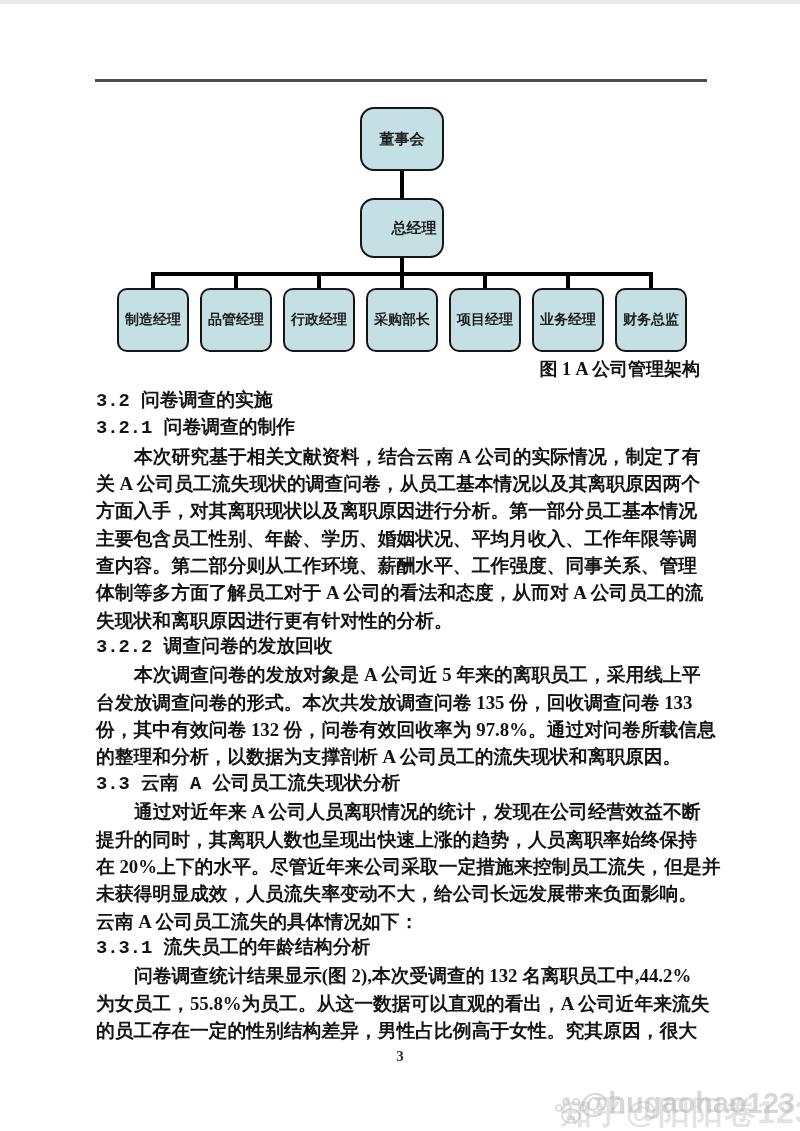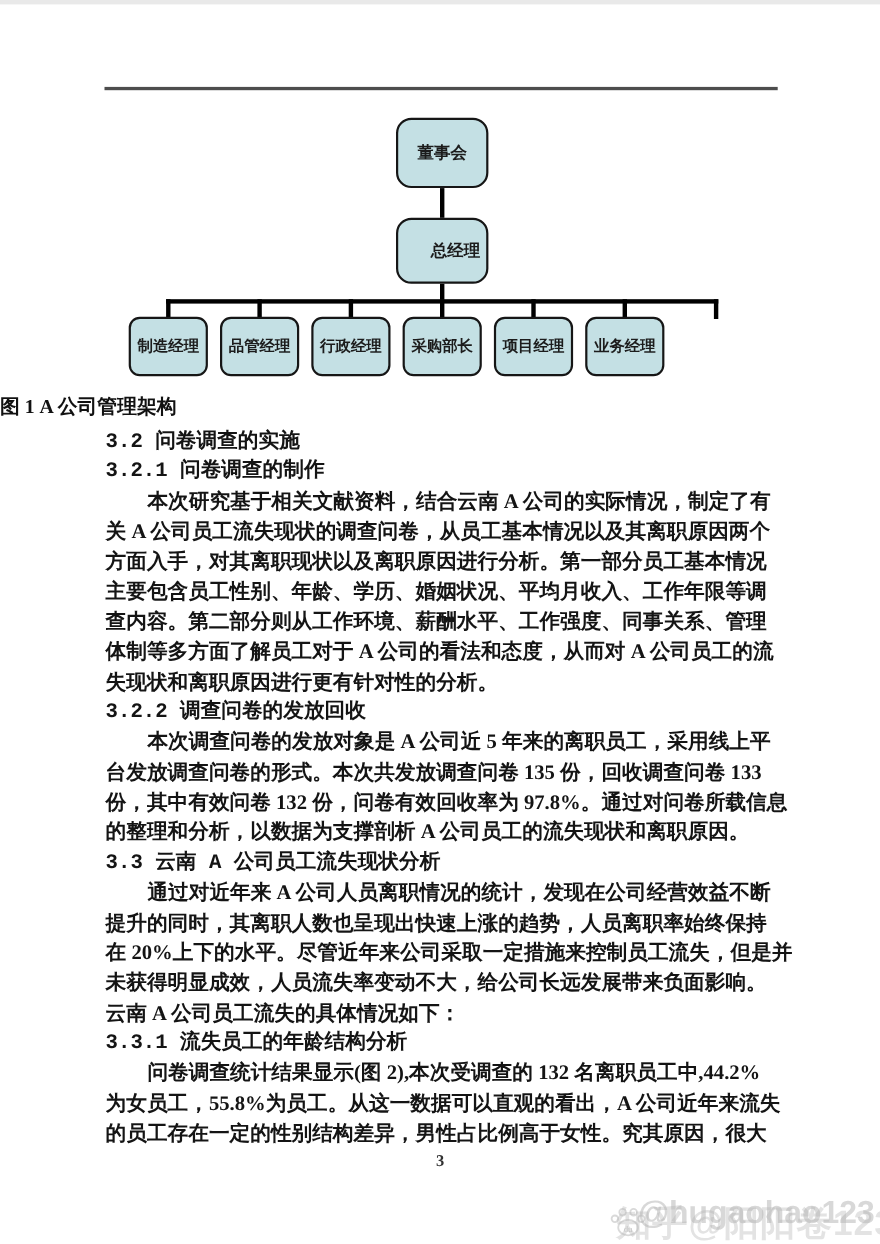--- a/index.html
+++ b/index.html
@@ -29,26 +29,26 @@
   }
   .b-root{left:360px;top:103px;width:84px;height:64px;font-size:15px;border-radius:14px;}
   .b-gm{left:360px;top:194px;width:84px;height:60px;font-size:15px;border-radius:14px;padding-left:24px;}
   .cline{position:absolute;background:#000;}
   .v1{left:400px;top:167px;width:4px;height:27px;}
   .v2{left:400px;top:254px;width:4px;height:14px;}
   .hbar{left:151px;top:268px;width:502px;height:4px;}
   .stub{position:absolute;top:268px;width:4px;height:18px;background:#000;}
   .s1{left:151px}.s2{left:234px}.s3{left:317px}.s4{left:400px}
   .s5{left:483px}.s6{left:566px}.s7{left:649px}
-  .cbox{top:284px;width:72px;height:54px;font-size:14px;border-radius:10px;}
+  .cbox{top:284px;width:72px;height:64px;font-size:14px;border-radius:10px;}
   .c1{left:117px}.c2{left:200px}.c3{left:283px}.c4{left:366px}
   .c5{left:449px}.c6{left:532px}.c7{left:615px}
   .caption{
     position:absolute;left:0;top:353px;width:700px;height:26px;
-    text-align:left;font-size:18px;font-weight:700;color:#111;
+    text-align:right;font-size:18px;font-weight:700;color:#111;
   }
 
   
   .body{position:absolute;left:96px;top:384px;width:616px;}
   .ln{
     height:27.35px;line-height:27.35px;
     font-size:18.8px;white-space:nowrap;color:#141414;
   }
   .h{font-weight:700;font-family:Liberation Mono, monospace;}
   .t{font-weight:600;}
@@ -97,20 +97,21 @@
     <div class="stub s4"></div>
     <div class="stub s5"></div>
     <div class="stub s6"></div>
     <div class="stub s7"></div>
     <div class="obox cbox c1">制造经理</div>
     <div class="obox cbox c2">品管经理</div>
     <div class="obox cbox c3">行政经理</div>
     <div class="obox cbox c4">采购部长</div>
     <div class="obox cbox c5">项目经理</div>
     <div class="obox cbox c6">业务经理</div>
+    <div class="obox cbox c7">财务总监</div>
     <div class="caption">图 1 A 公司管理架构</div>
   </div>
 
   <div class="body">
     <div class="ln h">3.2 问卷调查的实施</div>
     <div class="ln h">3.2.1 问卷调查的制作</div>
     <div class="ln t ind">本次研究基于相关文献资料，结合云南 A 公司的实际情况，制定了有</div>
     <div class="ln t">关 A 公司员工流失现状的调查问卷，从员工基本情况以及其离职原因两个</div>
     <div class="ln t">方面入手，对其离职现状以及离职原因进行分析。第一部分员工基本情况</div>
     <div class="ln t">主要包含员工性别、年龄、学历、婚姻状况、平均月收入、工作年限等调</div>

